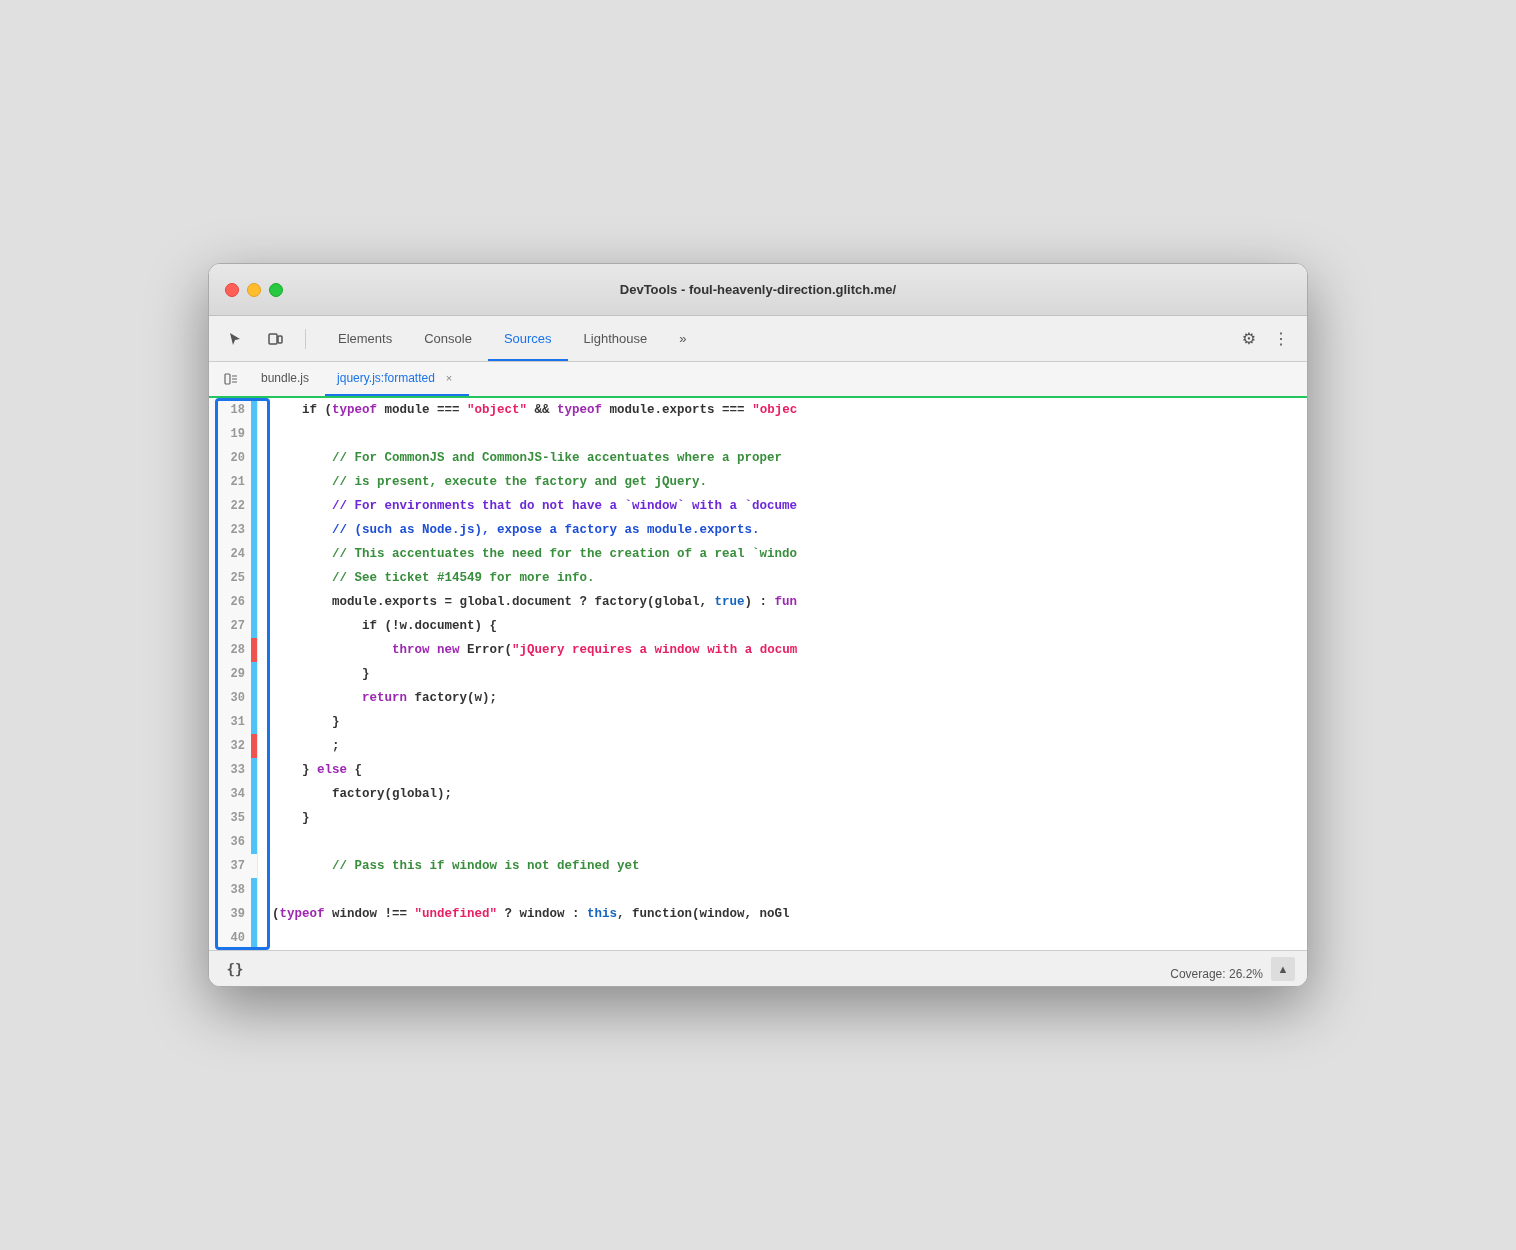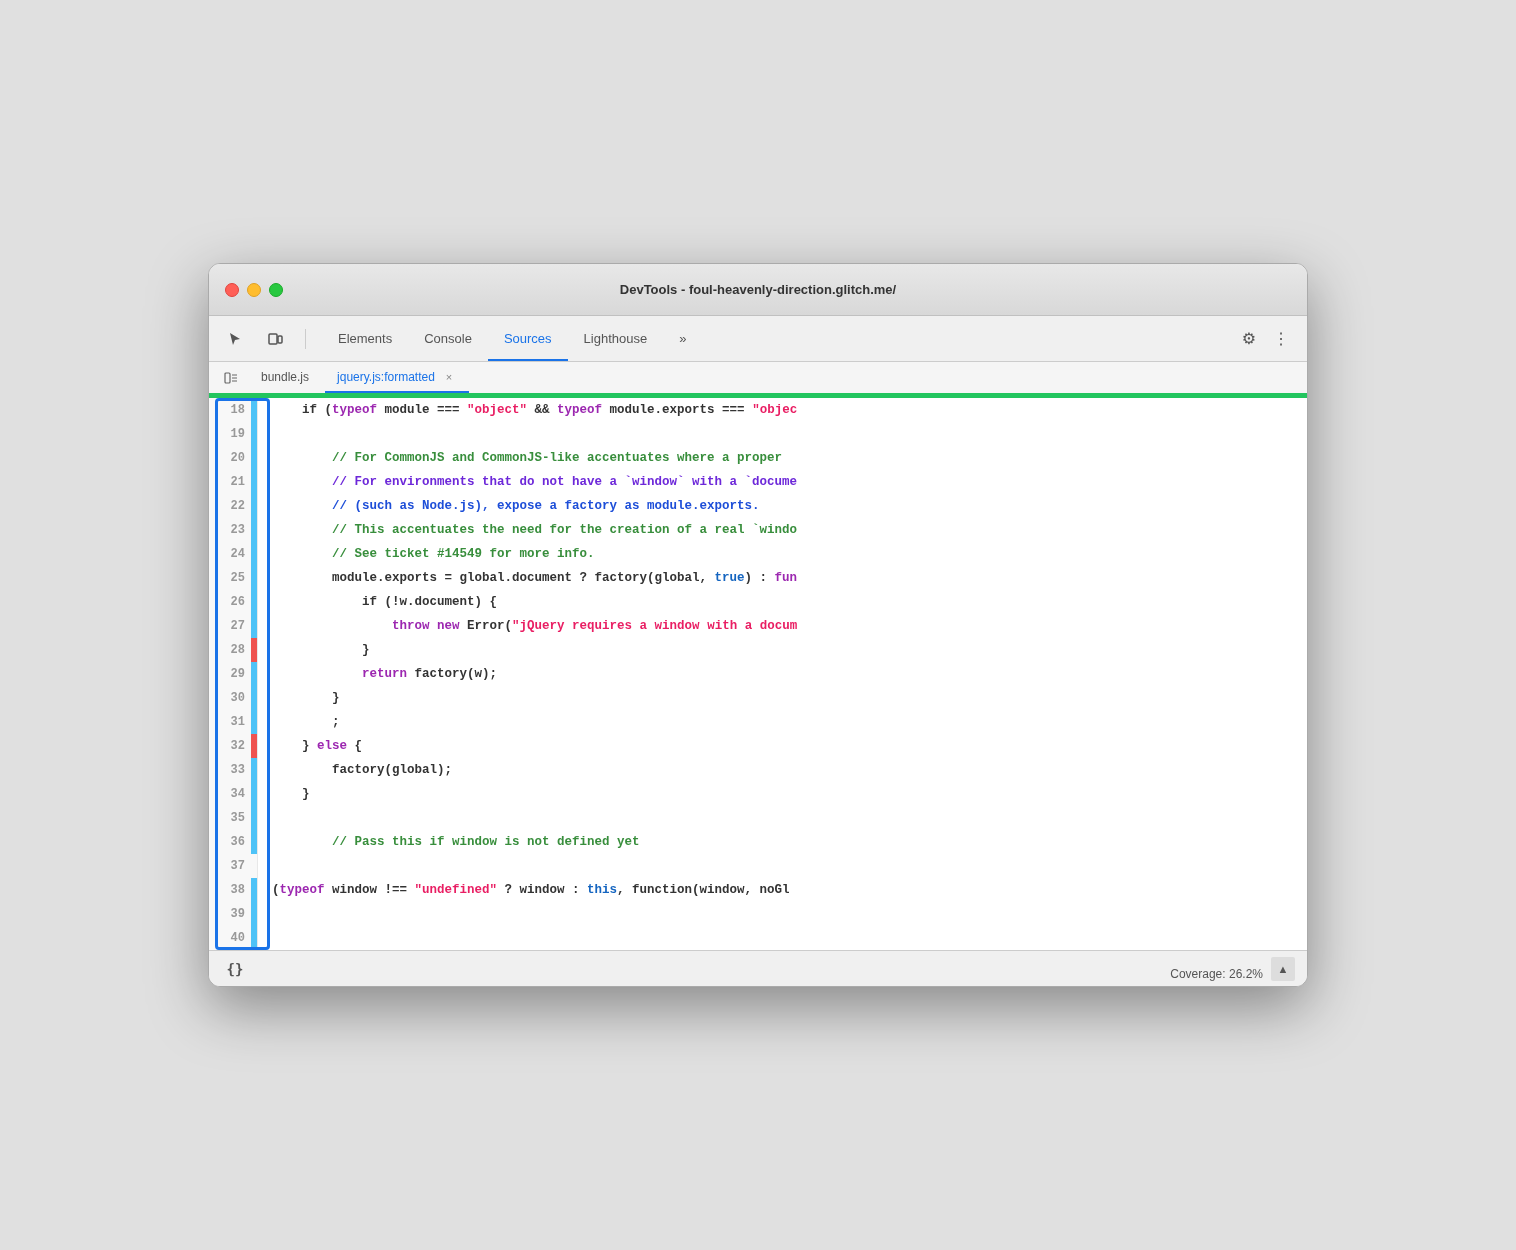--- a/index.html
+++ b/index.html
@@ -130,21 +130,21 @@
       gap: 4px;
       margin-left: auto;
     }
 
     
     .file-tabs {
       background: #f5f5f5;
       height: 36px;
       display: flex;
       align-items: stretch;
-      border-bottom: 5px solid #22c55e;
+      border-bottom: 2px solid #22c55e;
       padding: 0 8px;
       gap: 4px;
     }
 
     .file-tab-toggle {
       width: 28px;
       display: flex;
       align-items: center;
       justify-content: center;
       cursor: pointer;
@@ -432,20 +432,21 @@
         <div class="gutter-row">
           <span class="line-num-text">40</span>
           <div class="cov-block" style="background: rgb(79, 195, 247);"></div>
         </div>
       </div>
 
     <div class="code-lines-area" id="code-container">
         <div class="code-line"><span style="color: rgb(51, 51, 51);">    if (</span><span style="color: rgb(156, 39, 176);">typeof</span><span style="color: rgb(51, 51, 51);"> module === </span><span style="color: rgb(233, 30, 99);">"object"</span><span style="color: rgb(51, 51, 51);"> &amp;&amp; </span><span style="color: rgb(156, 39, 176);">typeof</span><span style="color: rgb(51, 51, 51);"> module.exports === </span><span style="color: rgb(233, 30, 99);">"objec</span></div>
         <div class="code-line"></div>
         <div class="code-line"><span style="color: rgb(56, 142, 60);">        // For CommonJS and CommonJS-like accentuates where a proper</span></div>
+        <div class="code-line"><span style="color: rgb(56, 142, 60);">        // is present, execute the factory and get jQuery.</span></div>
         <div class="code-line"><span style="color: #6d28d9;">        // For environments that do not have a `window` with a `docume</span></div>
         <div class="code-line"><span style="color: #1d4ed8;">        // (such as Node.js), expose a factory as module.exports.</span></div>
         <div class="code-line"><span style="color: rgb(56, 142, 60);">        // This accentuates the need for the creation of a real `windo</span></div>
         <div class="code-line"><span style="color: rgb(56, 142, 60);">        // See ticket #14549 for more info.</span></div>
         <div class="code-line"><span style="color: rgb(51, 51, 51);">        module.exports = global.document ? factory(global, </span><span style="color: rgb(21, 101, 192);">true</span><span style="color: rgb(51, 51, 51);">) : </span><span style="color: rgb(156, 39, 176);">fun</span></div>
         <div class="code-line"><span style="color: rgb(51, 51, 51);">            if (!w.document) {</span></div>
         <div class="code-line"><span style="color: rgb(51, 51, 51);">                </span><span style="color: rgb(156, 39, 176);">throw</span><span style="color: rgb(51, 51, 51);"> </span><span style="color: rgb(156, 39, 176);">new</span><span style="color: rgb(51, 51, 51);"> Error(</span><span style="color: rgb(233, 30, 99);">"jQuery requires a window with a docum</span></div>
         <div class="code-line"><span style="color: rgb(51, 51, 51);">            }</span></div>
         <div class="code-line"><span style="color: rgb(51, 51, 51);">            </span><span style="color: rgb(156, 39, 176);">return</span><span style="color: rgb(51, 51, 51);"> factory(w);</span></div>
         <div class="code-line"><span style="color: rgb(51, 51, 51);">        }</span></div>

